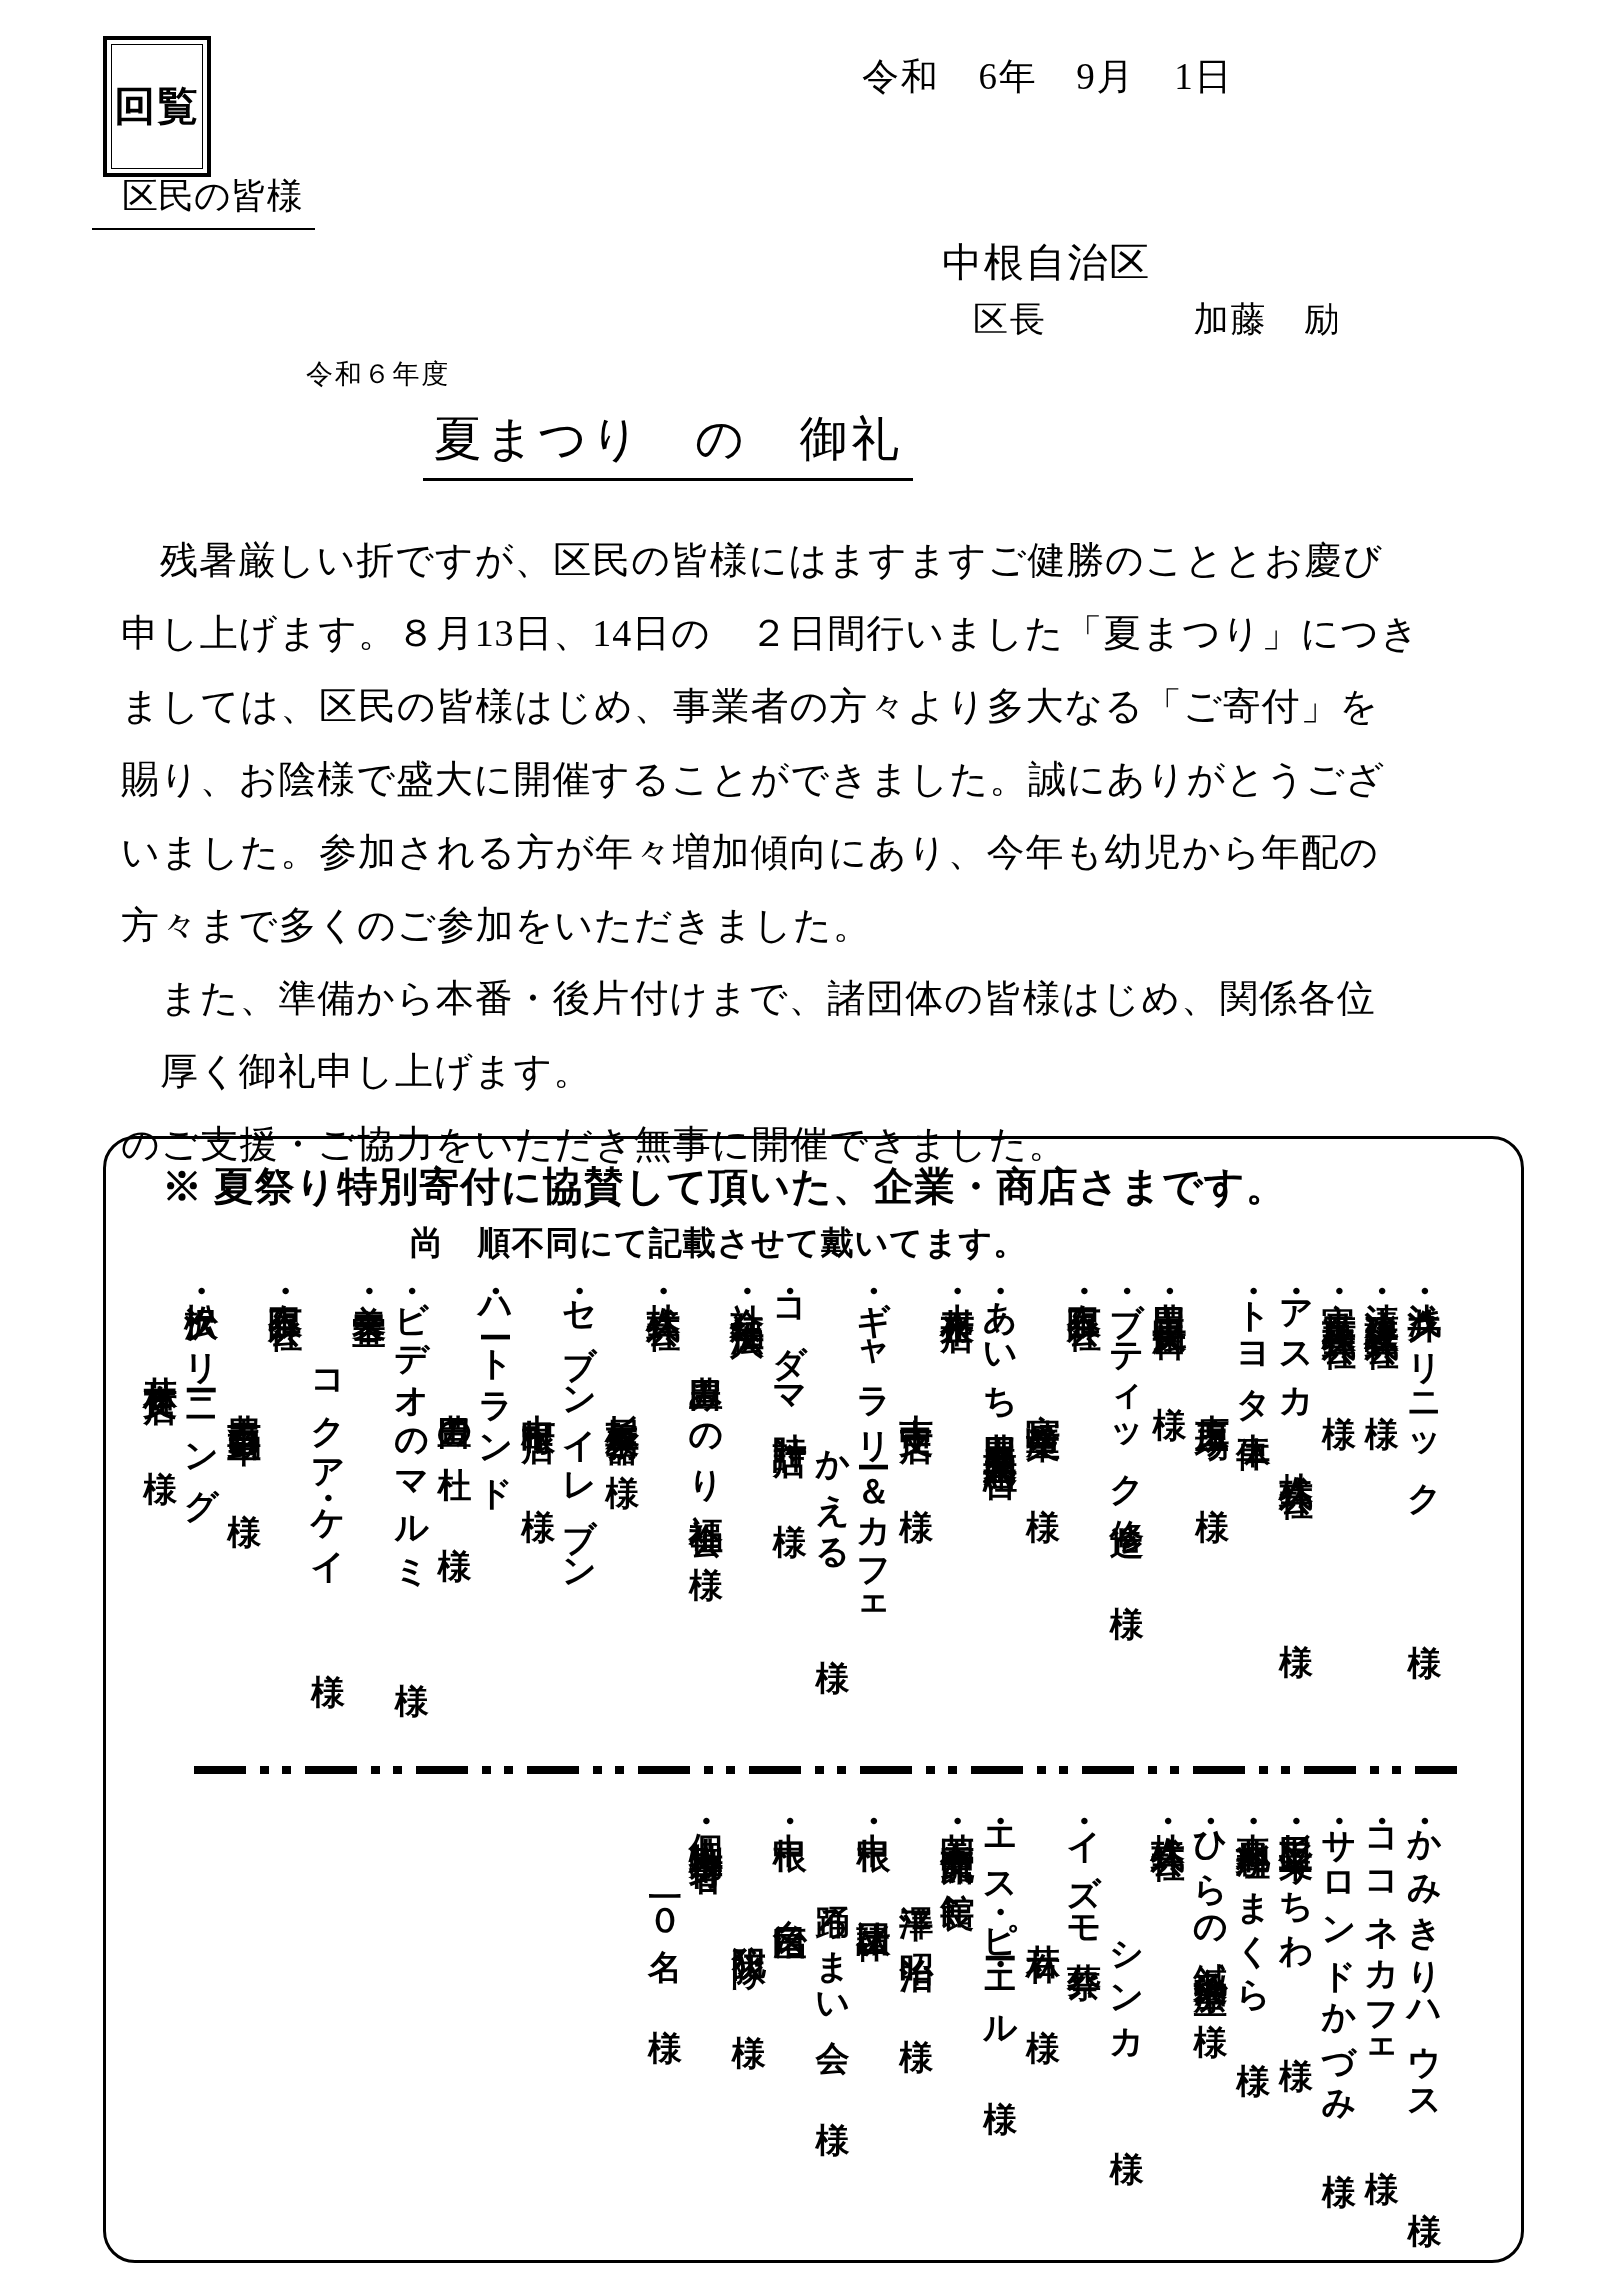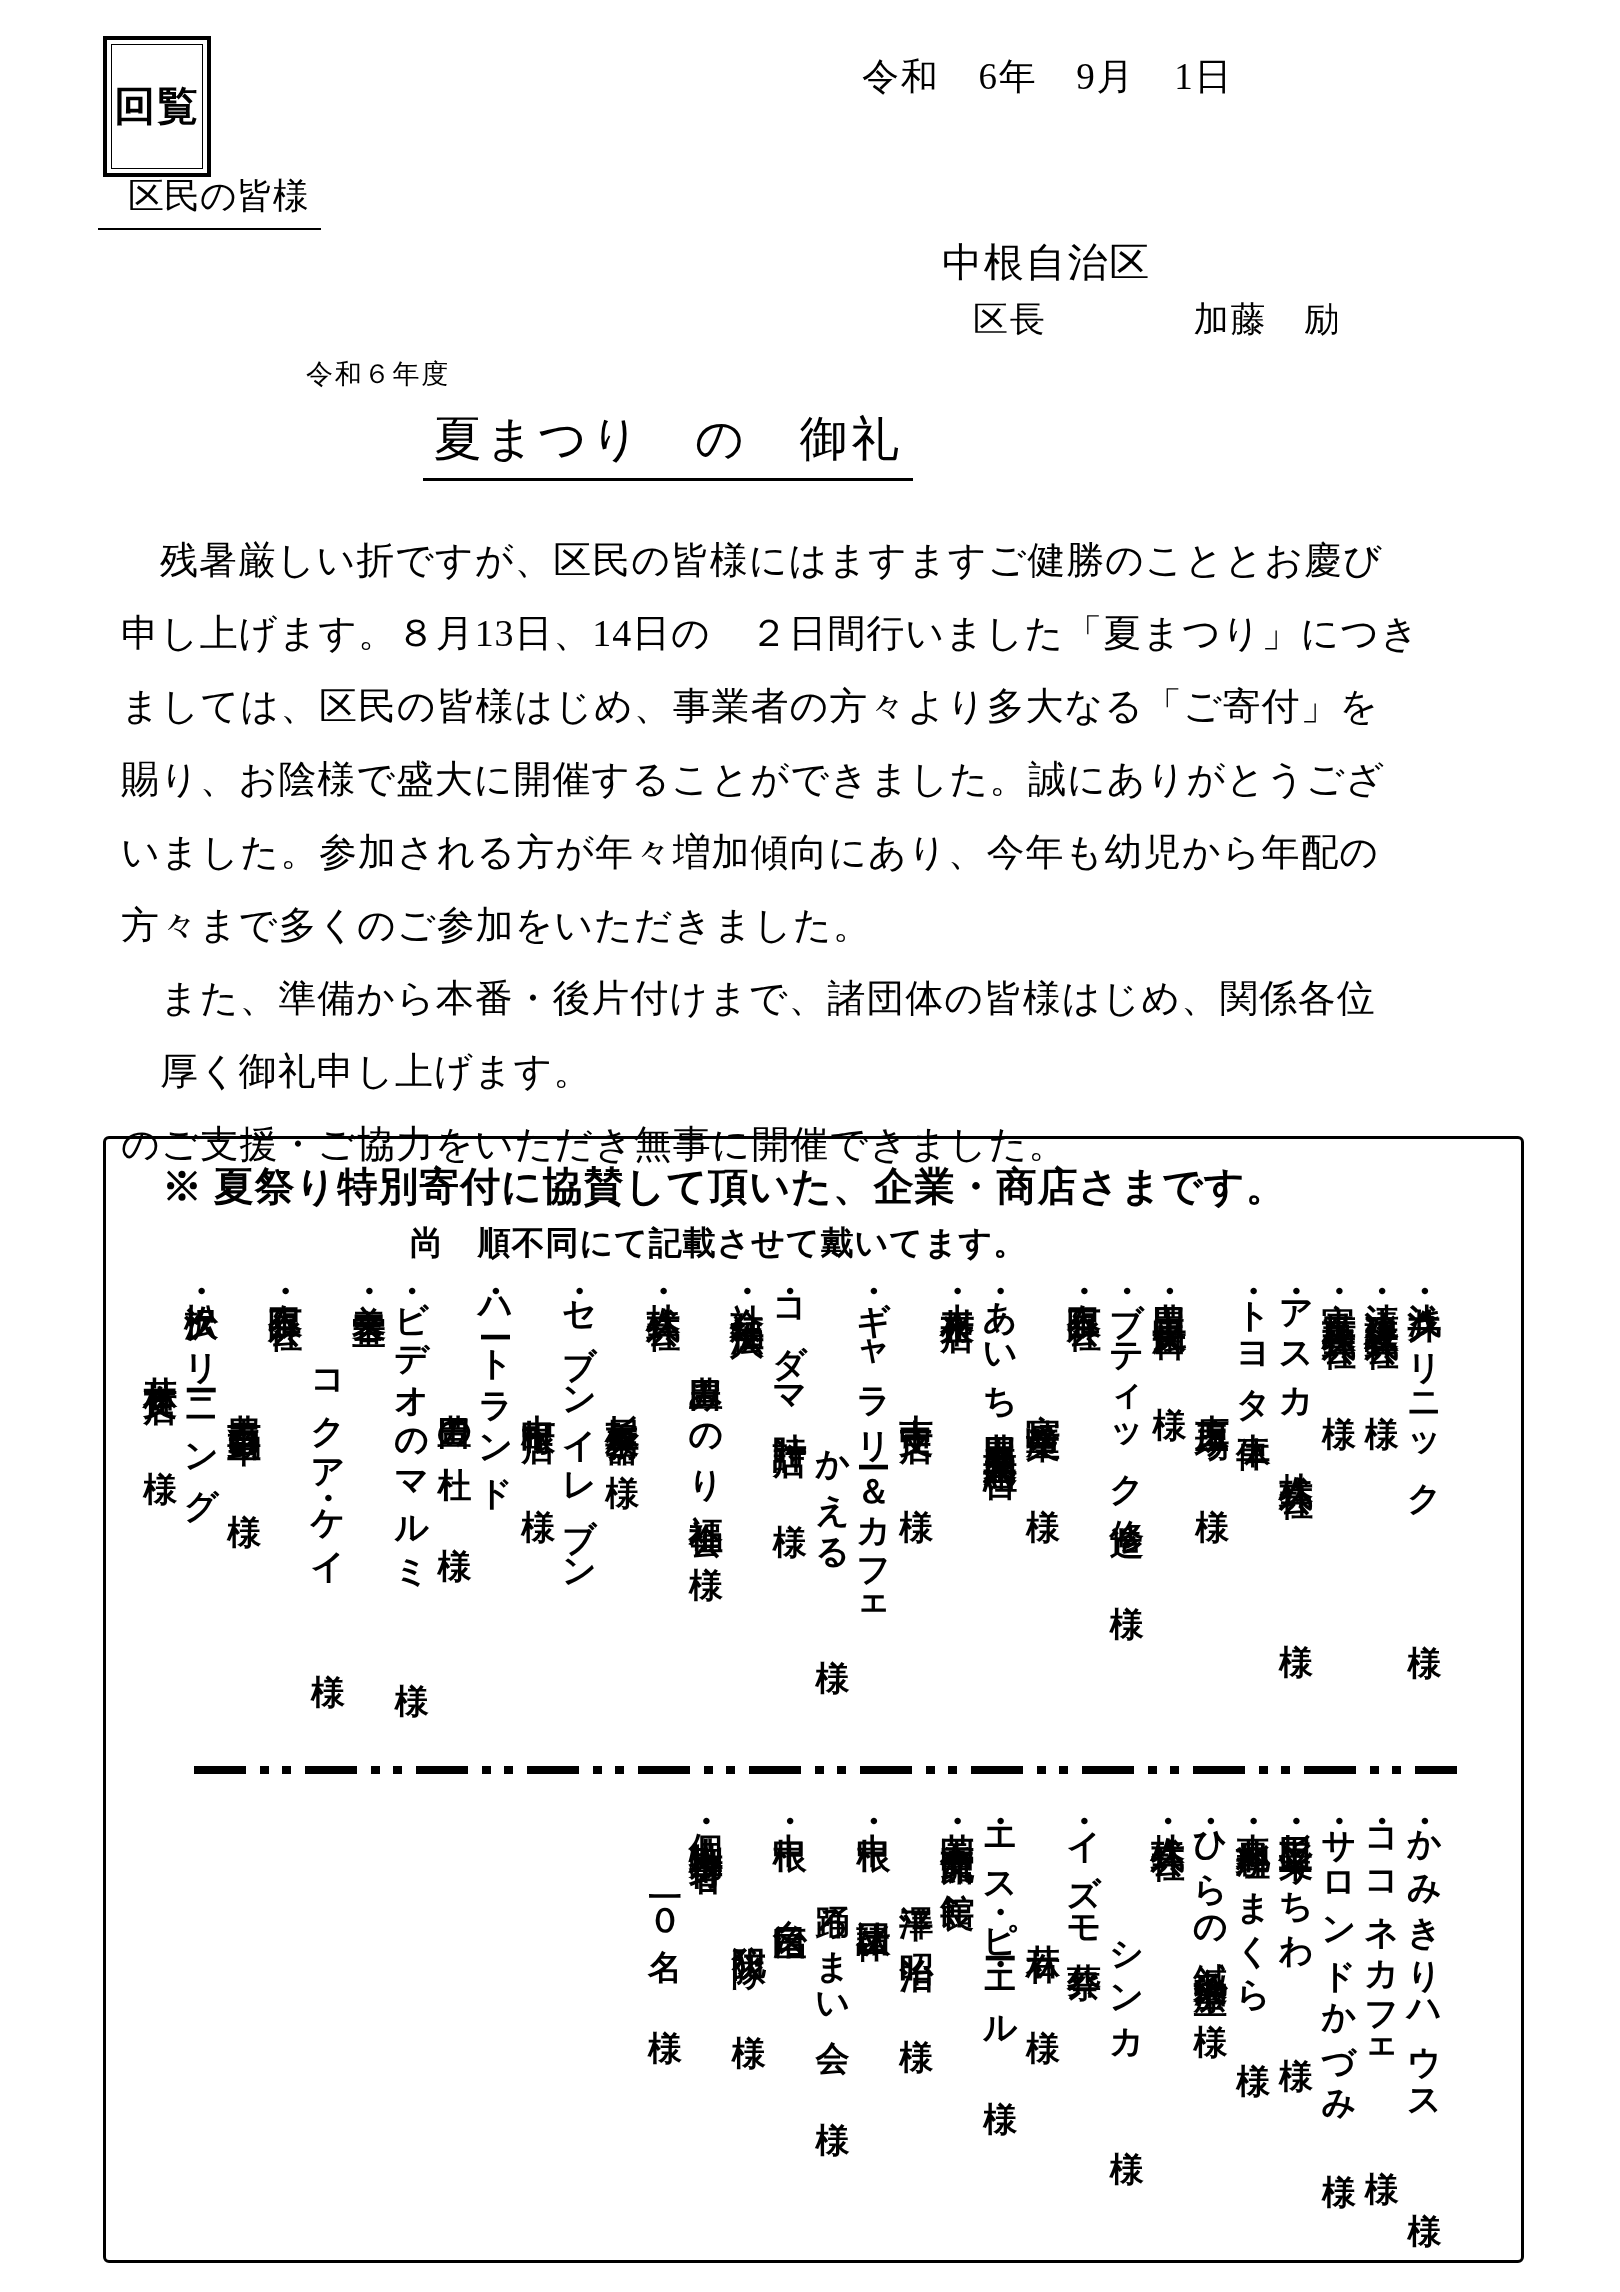--- a/index.html
+++ b/index.html
@@ -17,37 +17,37 @@
   }
   .kairan-inner{
     position:absolute;inset:3.6px;border:1.8px solid #000;
     display:flex;align-items:center;justify-content:center;
   }
   .kairan-label{font-size:41px;font-weight:600;letter-spacing:1.8px;}
   
   .doc-date{position:absolute;left:862px;top:52px;font-size:37px;letter-spacing:1.8px;}
   
   .addressee{
-    position:absolute;left:98px;top:172px;font-size:36px;
+    position:absolute;left:92px;top:172px;font-size:36px;
     border-bottom:2.7px solid #000;padding:0 12.5px 7.2px 30px;
   }
   .sender-org{position:absolute;left:942px;top:235px;font-size:40px;letter-spacing:1.8px;}
   .sender-chief{position:absolute;left:973px;top:296px;font-size:35px;letter-spacing:1.8px;text-align:right;}
   .fiscal-year{position:absolute;left:306px;top:356px;font-size:27px;letter-spacing:1.8px;}
   .doc-title{
     position:absolute;left:423px;top:407px;font-size:48px;letter-spacing:3.6px;
     border-bottom:3.6px solid #000;padding:0 10.7px 7.2px 10.7px;
   }
   
   .body-text{position:absolute;left:121px;top:524px;width:1379px;font-size:38px;letter-spacing:0.9px;}
   .body-text .line{height:73px;line-height:73px;white-space:pre;}
   
   .donors-box{
     position:absolute;left:103px;top:1136px;width:1415px;height:1121px;
-    border:3.6px solid #000;border-radius:6px;
+    border:3.6px solid #000;border-radius:32px;
   }
   .donors-heading{
     position:absolute;left:56px;top:19.7px;font-size:40px;font-weight:bold;
     letter-spacing:0.9px;white-space:pre;
   }
   .donors-subheading{
     position:absolute;left:304px;top:82px;font-size:33px;font-weight:bold;letter-spacing:0.9px;white-space:pre;
   }
   .v-list{
     position:absolute;right:76px;

